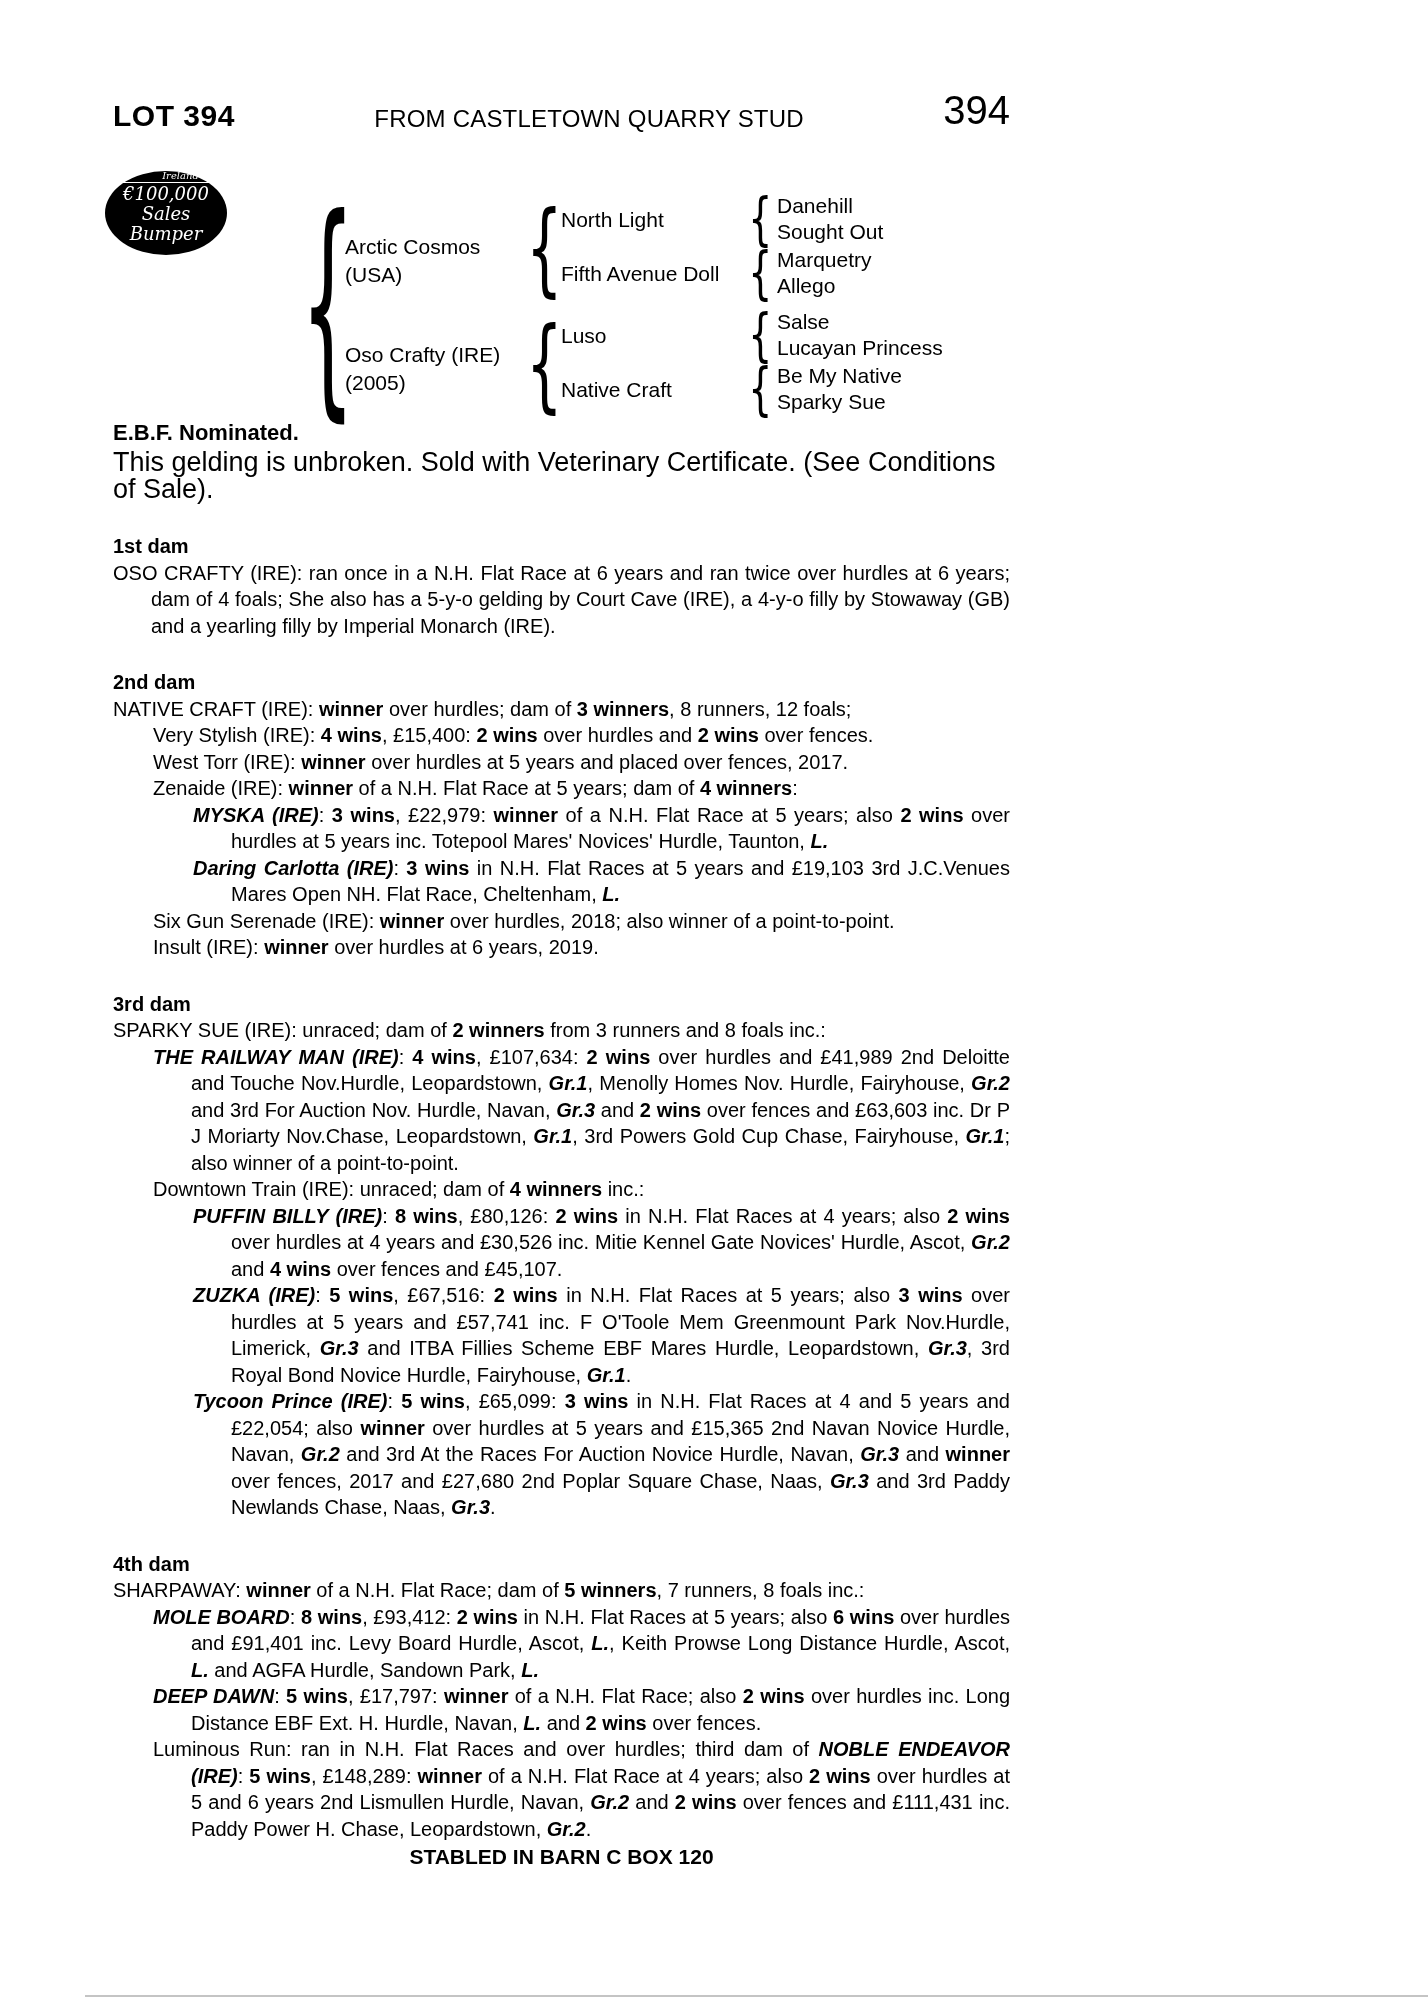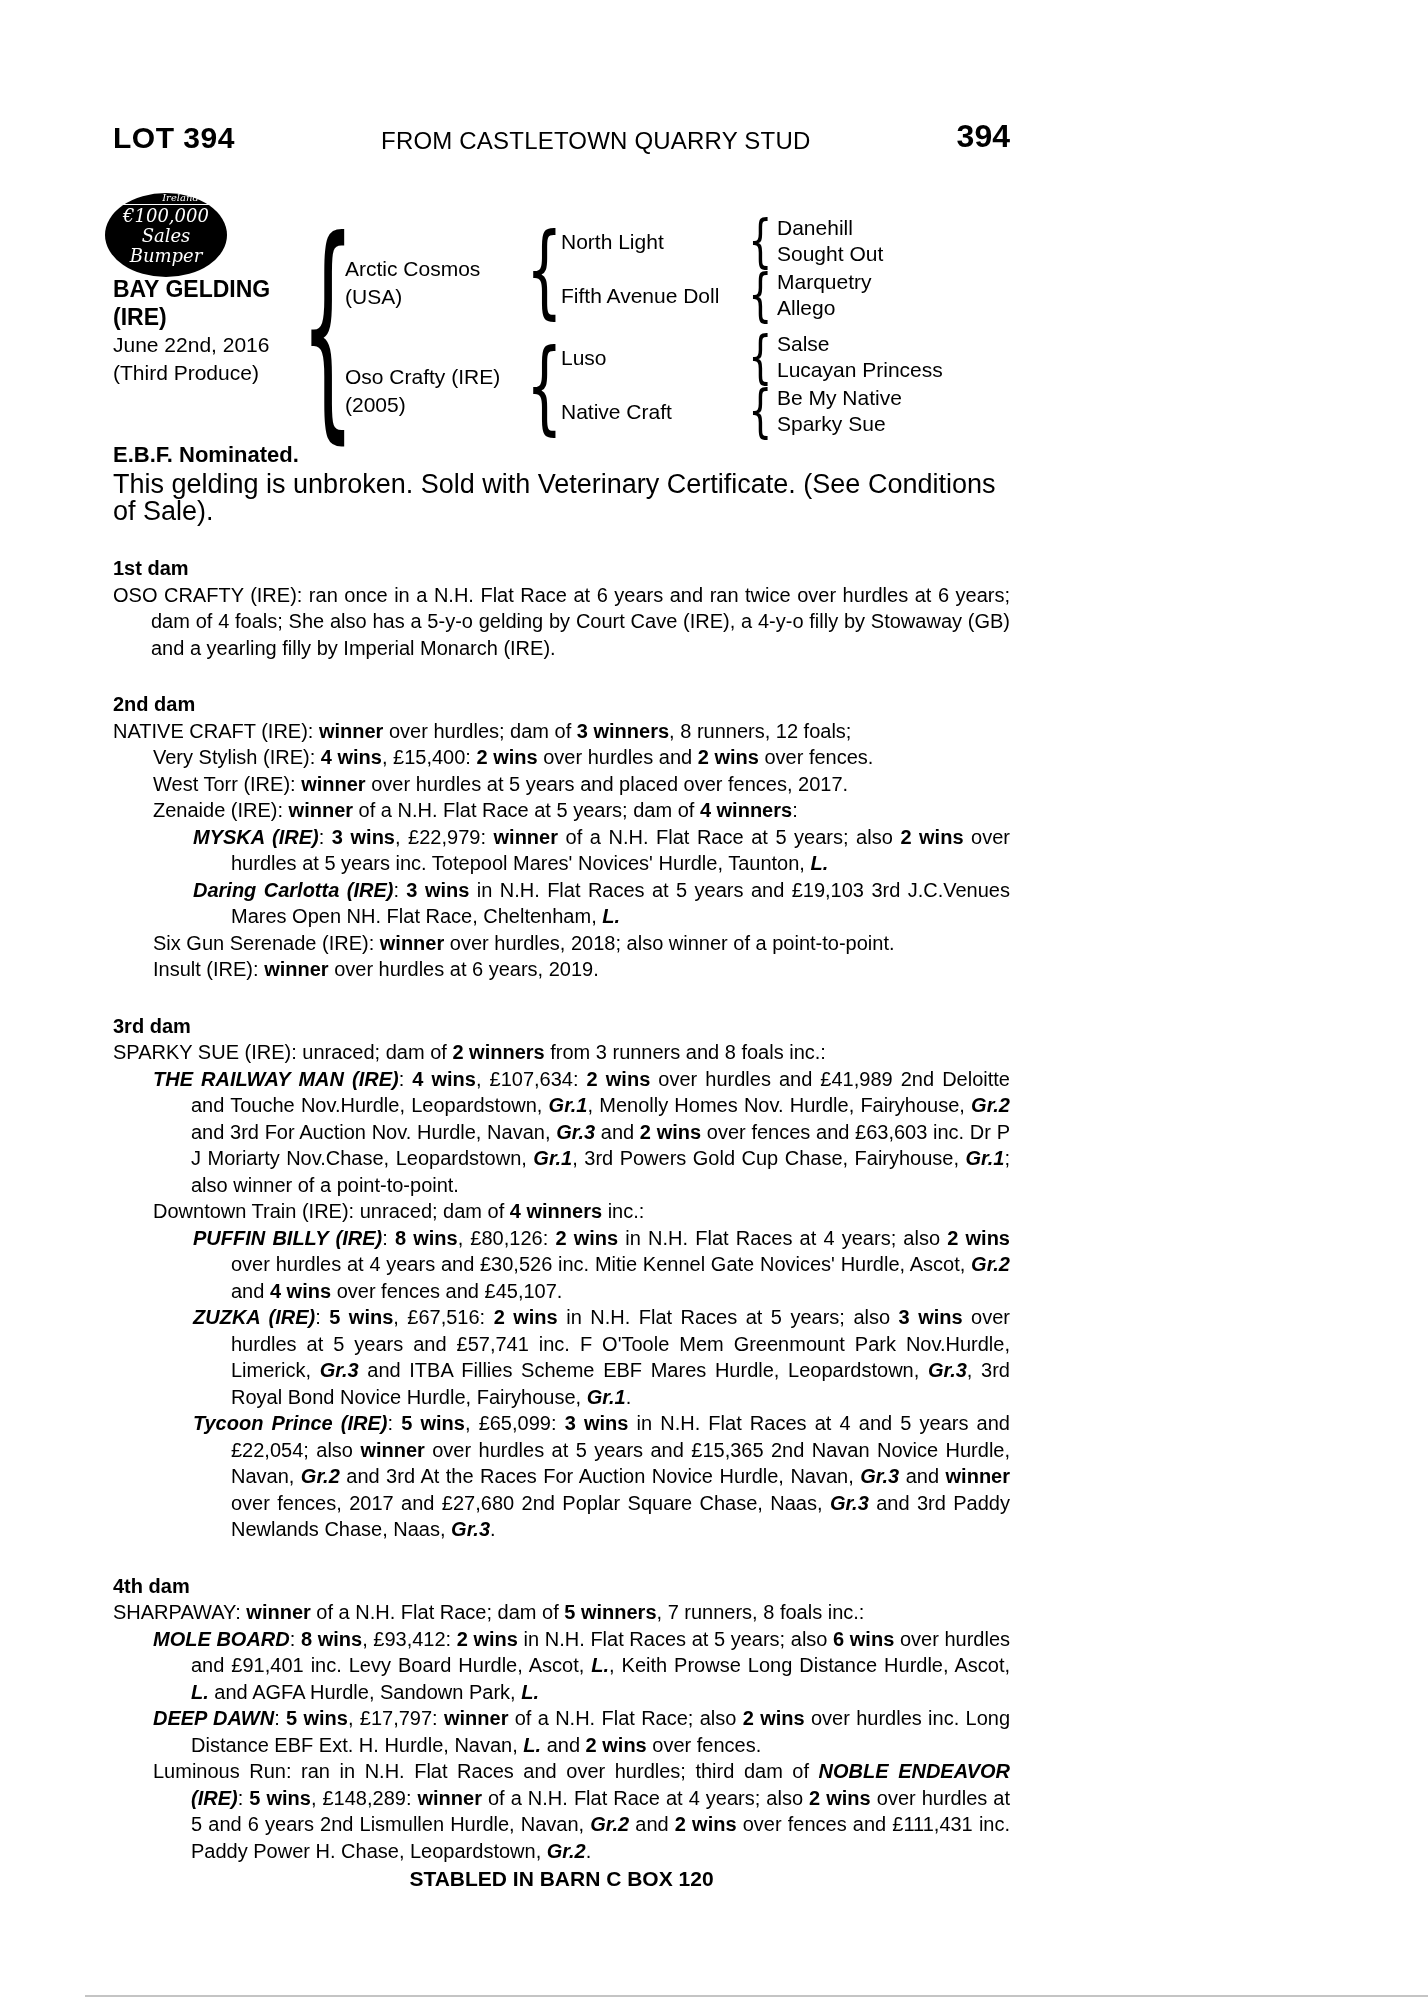--- a/index.html
+++ b/index.html
@@ -8,21 +8,21 @@
     background:#ffffff; color:#000;
     font-family:"Liberation Sans", sans-serif;
     overflow:hidden;
   }
   .content { position:absolute; left:113px; top:0; width:897px; }
 
   
   .header { display:flex; align-items:flex-end; margin-top:88px; }
   .lot { font-size:30px; font-weight:bold; letter-spacing:.5px; white-space:nowrap; }
   .consignor { flex:1; text-align:center; font-size:24px; letter-spacing:.2px; }
-  .pagenum { font-size:32px; font-weight:bold; white-space:nowrap;margin-top:30px; }
+  .pagenum { font-size:40px; font-weight:normal; white-space:nowrap; }
 
   
   .pedigree { position:relative; margin-top:18px; height:266px; font-size:21px; }
   .badge {
     position:absolute; left:-8px; top:20px; width:122px; height:84px;
     background:#000; border-radius:50%;
     color:#fff; display:flex; flex-direction:column; align-items:center; justify-content:center;
     text-align:center; font-family:"DejaVu Serif", serif; font-style:italic;
   }
   .brand-row { display:flex; align-items:center; gap:3px; border-bottom:1px solid #fff; padding-bottom:1px; margin-bottom:1px; font-size:10px; line-height:11px; }
@@ -80,26 +80,20 @@
         </div>
         <div class="amount">€100,000</div>
         <div class="bname">Sales Bumper</div>
         <span>
           <svg width="20" height="7" viewBox="0 0 60 20" aria-hidden="true">
             <path d="M1 12 Q6 6 12 8 Q20 4 26 7 Q32 3 38 6 L44 4 Q50 2 54 5 L59 4 L56 8 L50 9 L46 12 L40 11 Q36 15 31 12 L28 17 L25 17 L26 12 L16 12 L13 17 L10 17 L12 11 Q5 14 1 12 Z" fill="#fff"></path>
           </svg>
         </span>
       </div>
 
-      <div class="horse-block">
-        <div class="hname">BAY GELDING</div>
-        <div class="hname">(IRE)</div>
-        <div>June 22nd, 2016</div>
-        <div>(Third Produce)</div>
-      </div>
 
       <div class="brace" style="left:202px; top:60px; height:190px;">
         <span style="font-size:100px; transform:scaleY(2.35) scaleX(.85);">{</span>
       </div>
 
       <div class="ped-abs two-line" style="left:232px; top:82px;">
         <span>Arctic Cosmos</span>
         <span>(USA)</span>
       </div>
       <div class="ped-abs two-line" style="left:232px; top:190px;">

